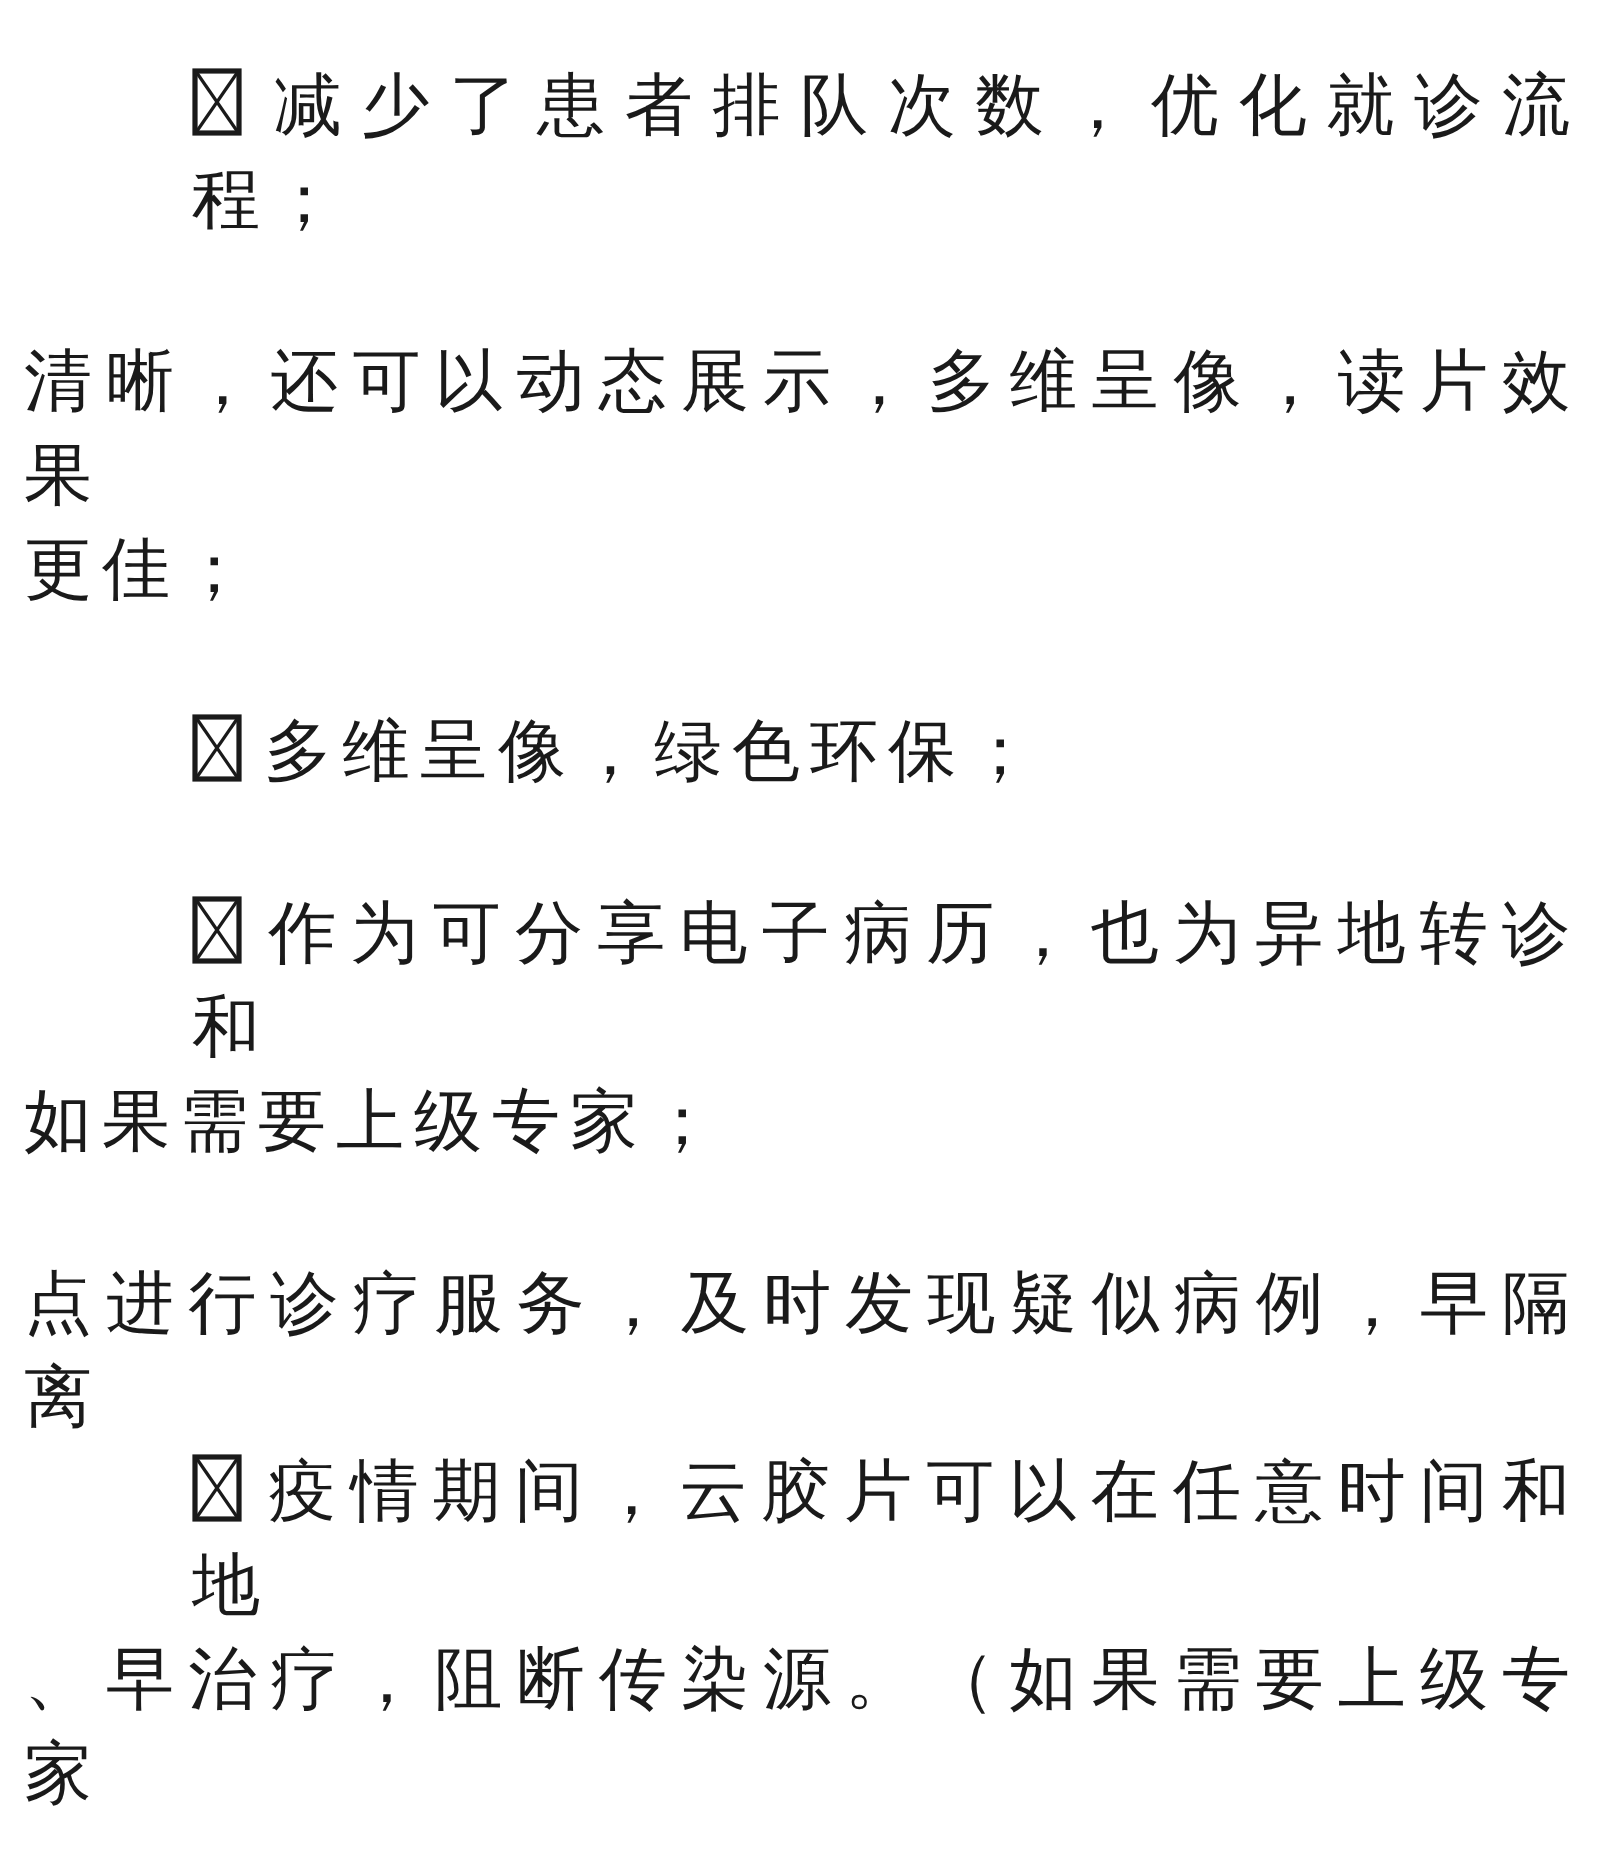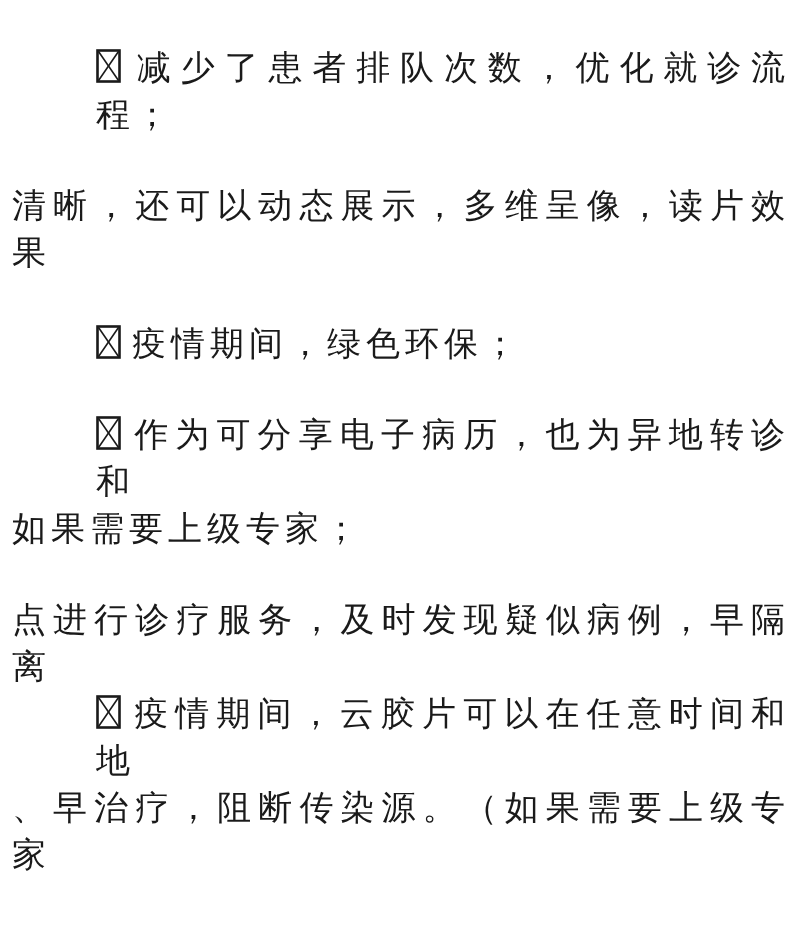--- a/index.html
+++ b/index.html
@@ -18,21 +18,21 @@
     height: 931px;
     padding: 30px 10px 0 12px;
     font-family: "Liberation Serif", "DejaVu Serif", serif;
     font-size: 34px;
     line-height: 47px;
     letter-spacing: 5px;
     color: #1a1a1a;
     background: #ffffff;
   }
   .para {
-    margin: 14px 0 44px 0;
+    margin: 0 0 44px 0;
   }
   .line {
     text-align: justify;
     text-align-last: justify;
     word-break: break-all;
     white-space: normal;
   }
   .line.short {
     text-align-last: left;
   }
@@ -60,28 +60,29 @@
   <div class="para">
     <div class="line first short"><span class="bullet"><svg viewBox="0 0 25 34" xmlns="http://www.w3.org/2000/svg">
             <rect x="1.5" y="1.5" width="22" height="31" fill="none" stroke="#1a1a1a" stroke-width="2.6"></rect>
             <line x1="2.5" y1="2.5" x2="22.5" y2="31.5" stroke="#1a1a1a" stroke-width="1.6"></line>
             <line x1="22.5" y1="2.5" x2="2.5" y2="31.5" stroke="#1a1a1a" stroke-width="1.6"></line>
           </svg></span><span>减少了患者排队次数，优化就诊流程；</span></div>
   </div>
 
   <div class="para">
     <div class="line"><span>清晰，还可以动态展示，多维呈像，读片效果</span></div>
+    <div class="line short"><span>更佳；</span></div>
   </div>
 
   <div class="para">
     <div class="line first short"><span class="bullet"><svg viewBox="0 0 25 34" xmlns="http://www.w3.org/2000/svg">
             <rect x="1.5" y="1.5" width="22" height="31" fill="none" stroke="#1a1a1a" stroke-width="2.6"></rect>
             <line x1="2.5" y1="2.5" x2="22.5" y2="31.5" stroke="#1a1a1a" stroke-width="1.6"></line>
             <line x1="22.5" y1="2.5" x2="2.5" y2="31.5" stroke="#1a1a1a" stroke-width="1.6"></line>
-          </svg></span><span>疫情期间，绿色环保；</span></div>
+          </svg></span><span>多维呈像，绿色环保；</span></div>
   </div>
 
   <div class="para">
     <div class="line first"><span class="bullet"><svg viewBox="0 0 25 34" xmlns="http://www.w3.org/2000/svg">
             <rect x="1.5" y="1.5" width="22" height="31" fill="none" stroke="#1a1a1a" stroke-width="2.6"></rect>
             <line x1="2.5" y1="2.5" x2="22.5" y2="31.5" stroke="#1a1a1a" stroke-width="1.6"></line>
             <line x1="22.5" y1="2.5" x2="2.5" y2="31.5" stroke="#1a1a1a" stroke-width="1.6"></line>
           </svg></span><span>作为可分享电子病历，也为异地转诊和</span></div>
     <div class="line short"><span>如果需要上级专家；</span></div>
   </div>

